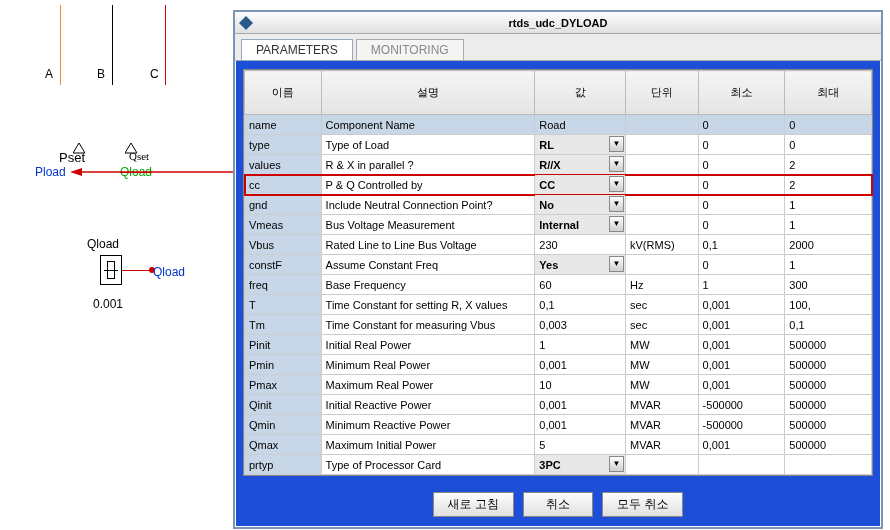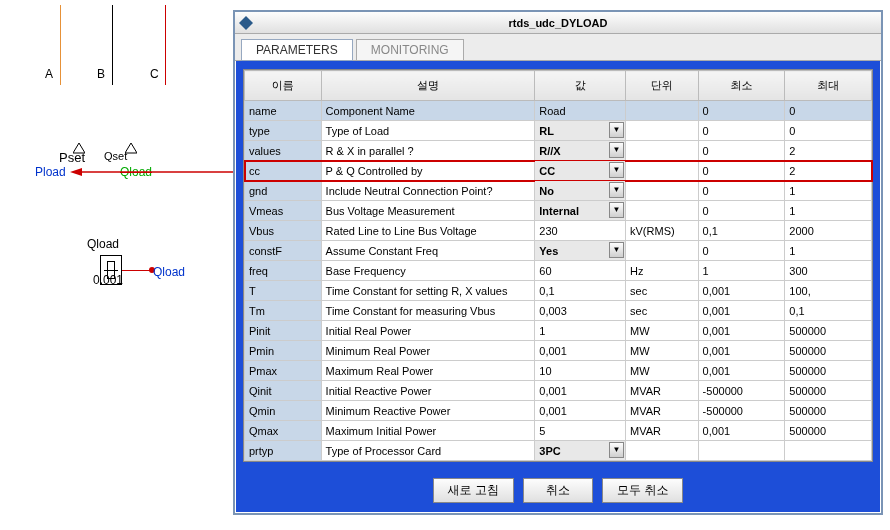--- a/index.html
+++ b/index.html
@@ -46,21 +46,21 @@
   .term-line.orange { background: #e69138; }
   .term-label {
     position: absolute;
     top: 62px;
     font-size: 12px;
   }
   .term-label.a { left: 40px; }
   .term-label.b { left: 92px; }
   .term-label.c { left: 145px; }
   .pset-label { position:absolute; left:54px; top:145px; font-size:13px; }
-  .qset-label { position:absolute; left:99px; top:145px; font-size:11px; }
+  .qset-label { position:absolute; left:124px; top:145px; font-size:11px;font-family:Liberation Serif, serif; }
   .pload-label { position:absolute; left:30px; top:160px; color:#0033cc; font-size:12px; }
   .qload-label-right { position:absolute; left:115px; top:160px; color:#0a0; font-size:12px; text-decoration:line-through; text-decoration-color:#c00; }
   .arrow-svg { position:absolute; pointer-events:none; }
   .qload-block {
     position: absolute;
     left: 95px;
     top: 250px;
     width: 22px;
     height: 30px;
     border: 1px solid #000;
@@ -73,21 +73,21 @@
     border:1px solid #000;
   }
   .qload-inner:before {
     content:"";
     position:absolute;
     left:-4px; top:8px;
     width:14px; height:1px;
     background:#000;
   }
   .qload-box-label { position:absolute; left:82px; top:232px; font-size:12px; }
-  .qload-value { position:absolute; left:88px; top:268px; font-size:12px; }
+  .qload-value { position:absolute; left:88px; top:292px; font-size:12px; }
   .qload-wire-label { position:absolute; left:148px; top:260px; color:#0033cc; font-size:12px; }
   .qload-wire { position:absolute; left:117px; top:265px; width:28px; height:1px; background:#c00; }
   .qload-dot { position:absolute; left:144px; top:262px; width:6px; height:6px; background:#c00; border-radius:50%; }
 
   
   .dialog {
     position: absolute;
     left: 233px;
     top: 10px;
     width: 650px;
@@ -141,21 +141,21 @@
   }
   table {
     border-collapse: collapse;
     width: 100%;
     font-size: 11px;
     table-layout: fixed;
   }
   th {
     background: linear-gradient(#f5f5f5,#e4e4e4);
     border: 1px solid #bbb;
-    padding: 7px 4px;
+    padding: 14px 4px;
     font-weight: normal;
     text-align: center;
   }
   td {
     border: 1px solid #ccc;
     padding: 2px 4px;
     height: 20px;
     overflow: hidden;
     white-space: nowrap;
   }

